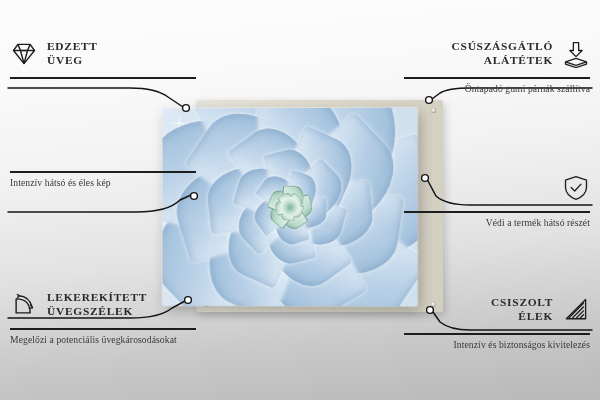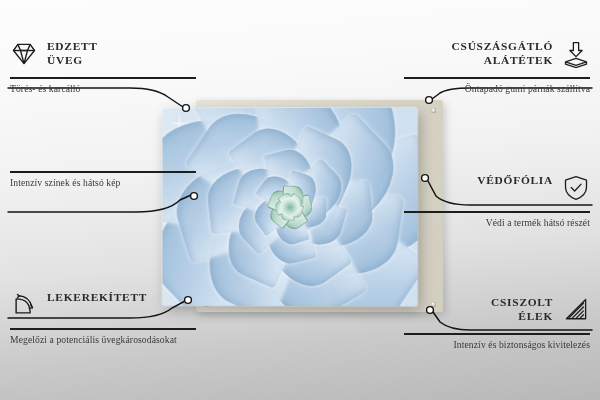--- a/index.html
+++ b/index.html
@@ -214,42 +214,42 @@
         <path d="M12 12 H20"></path>
       </g>
         </svg>
     </span>
     <span class="f-title">
       <span>EDZETT</span><br>
       <span>ÜVEG</span>
     </span>
   </div>
   <div class="f-rule"></div>
-  <div class="f-sub">Törés- és karcálló</div>
 </div>
 
 <div class="feature left" style="top:168px">
   <div class="f-rule"></div>
-  <div class="f-sub">Intenzív színek és hátsó kép</div>
+  <div class="f-sub">Intenzív hátsó és éles kép</div>
 </div>
 
 <div class="feature left" style="top:291px">
   <div class="f-head">
     <span class="icon">
       <svg viewBox="0 0 32 32">
           <g fill="none" stroke="#1d1d1d" stroke-width="1.6" stroke-linejoin="round" stroke-linecap="round">
         <path d="M7 9 V25 H23 Q23 9 7 9 Z"></path>
         <path d="M10 5.5 Q22 6 25.5 19"></path>
         <path d="M8.5 4 L10.6 5.6 L8.6 7.4"></path>
         <path d="M23.6 15.6 L25.7 19.3 L22 19.6"></path>
       </g>
         </svg>
     </span>
     <span class="f-title">
       <span>LEKEREKÍTETT</span><br>
+      <span>ÜVEGSZÉLEK</span>
     </span>
   </div>
   <div class="f-rule"></div>
   <div class="f-sub">Megelőzi a potenciális üvegkárosodásokat</div>
 </div>
 
 <div class="feature right" style="top:40px">
   <div class="f-head">
     <span class="icon">
       <svg viewBox="0 0 32 32">
@@ -271,23 +271,20 @@
 
 <div class="feature right" style="top:174px">
   <div class="f-head">
     <span class="icon">
       <svg viewBox="0 0 32 32">
           <g fill="none" stroke="#1d1d1d" stroke-width="1.5" stroke-linejoin="round" stroke-linecap="round">
         <path d="M16 3 L28 7 V15 Q28 24 16 29 Q4 24 4 15 V7 Z"></path>
         <path d="M10.5 15.5 L14.5 19.5 L21.8 11.6"></path>
       </g>
         </svg>
-    </span>
-    <span class="f-title">
-      <span>VÉDŐFÓLIA</span>
     </span>
   </div>
   <div class="f-rule"></div>
   <div class="f-sub">Védi a termék hátsó részét</div>
 </div>
 
 <div class="feature right" style="top:296px">
   <div class="f-head">
     <span class="icon">
       <svg viewBox="0 0 32 32">

